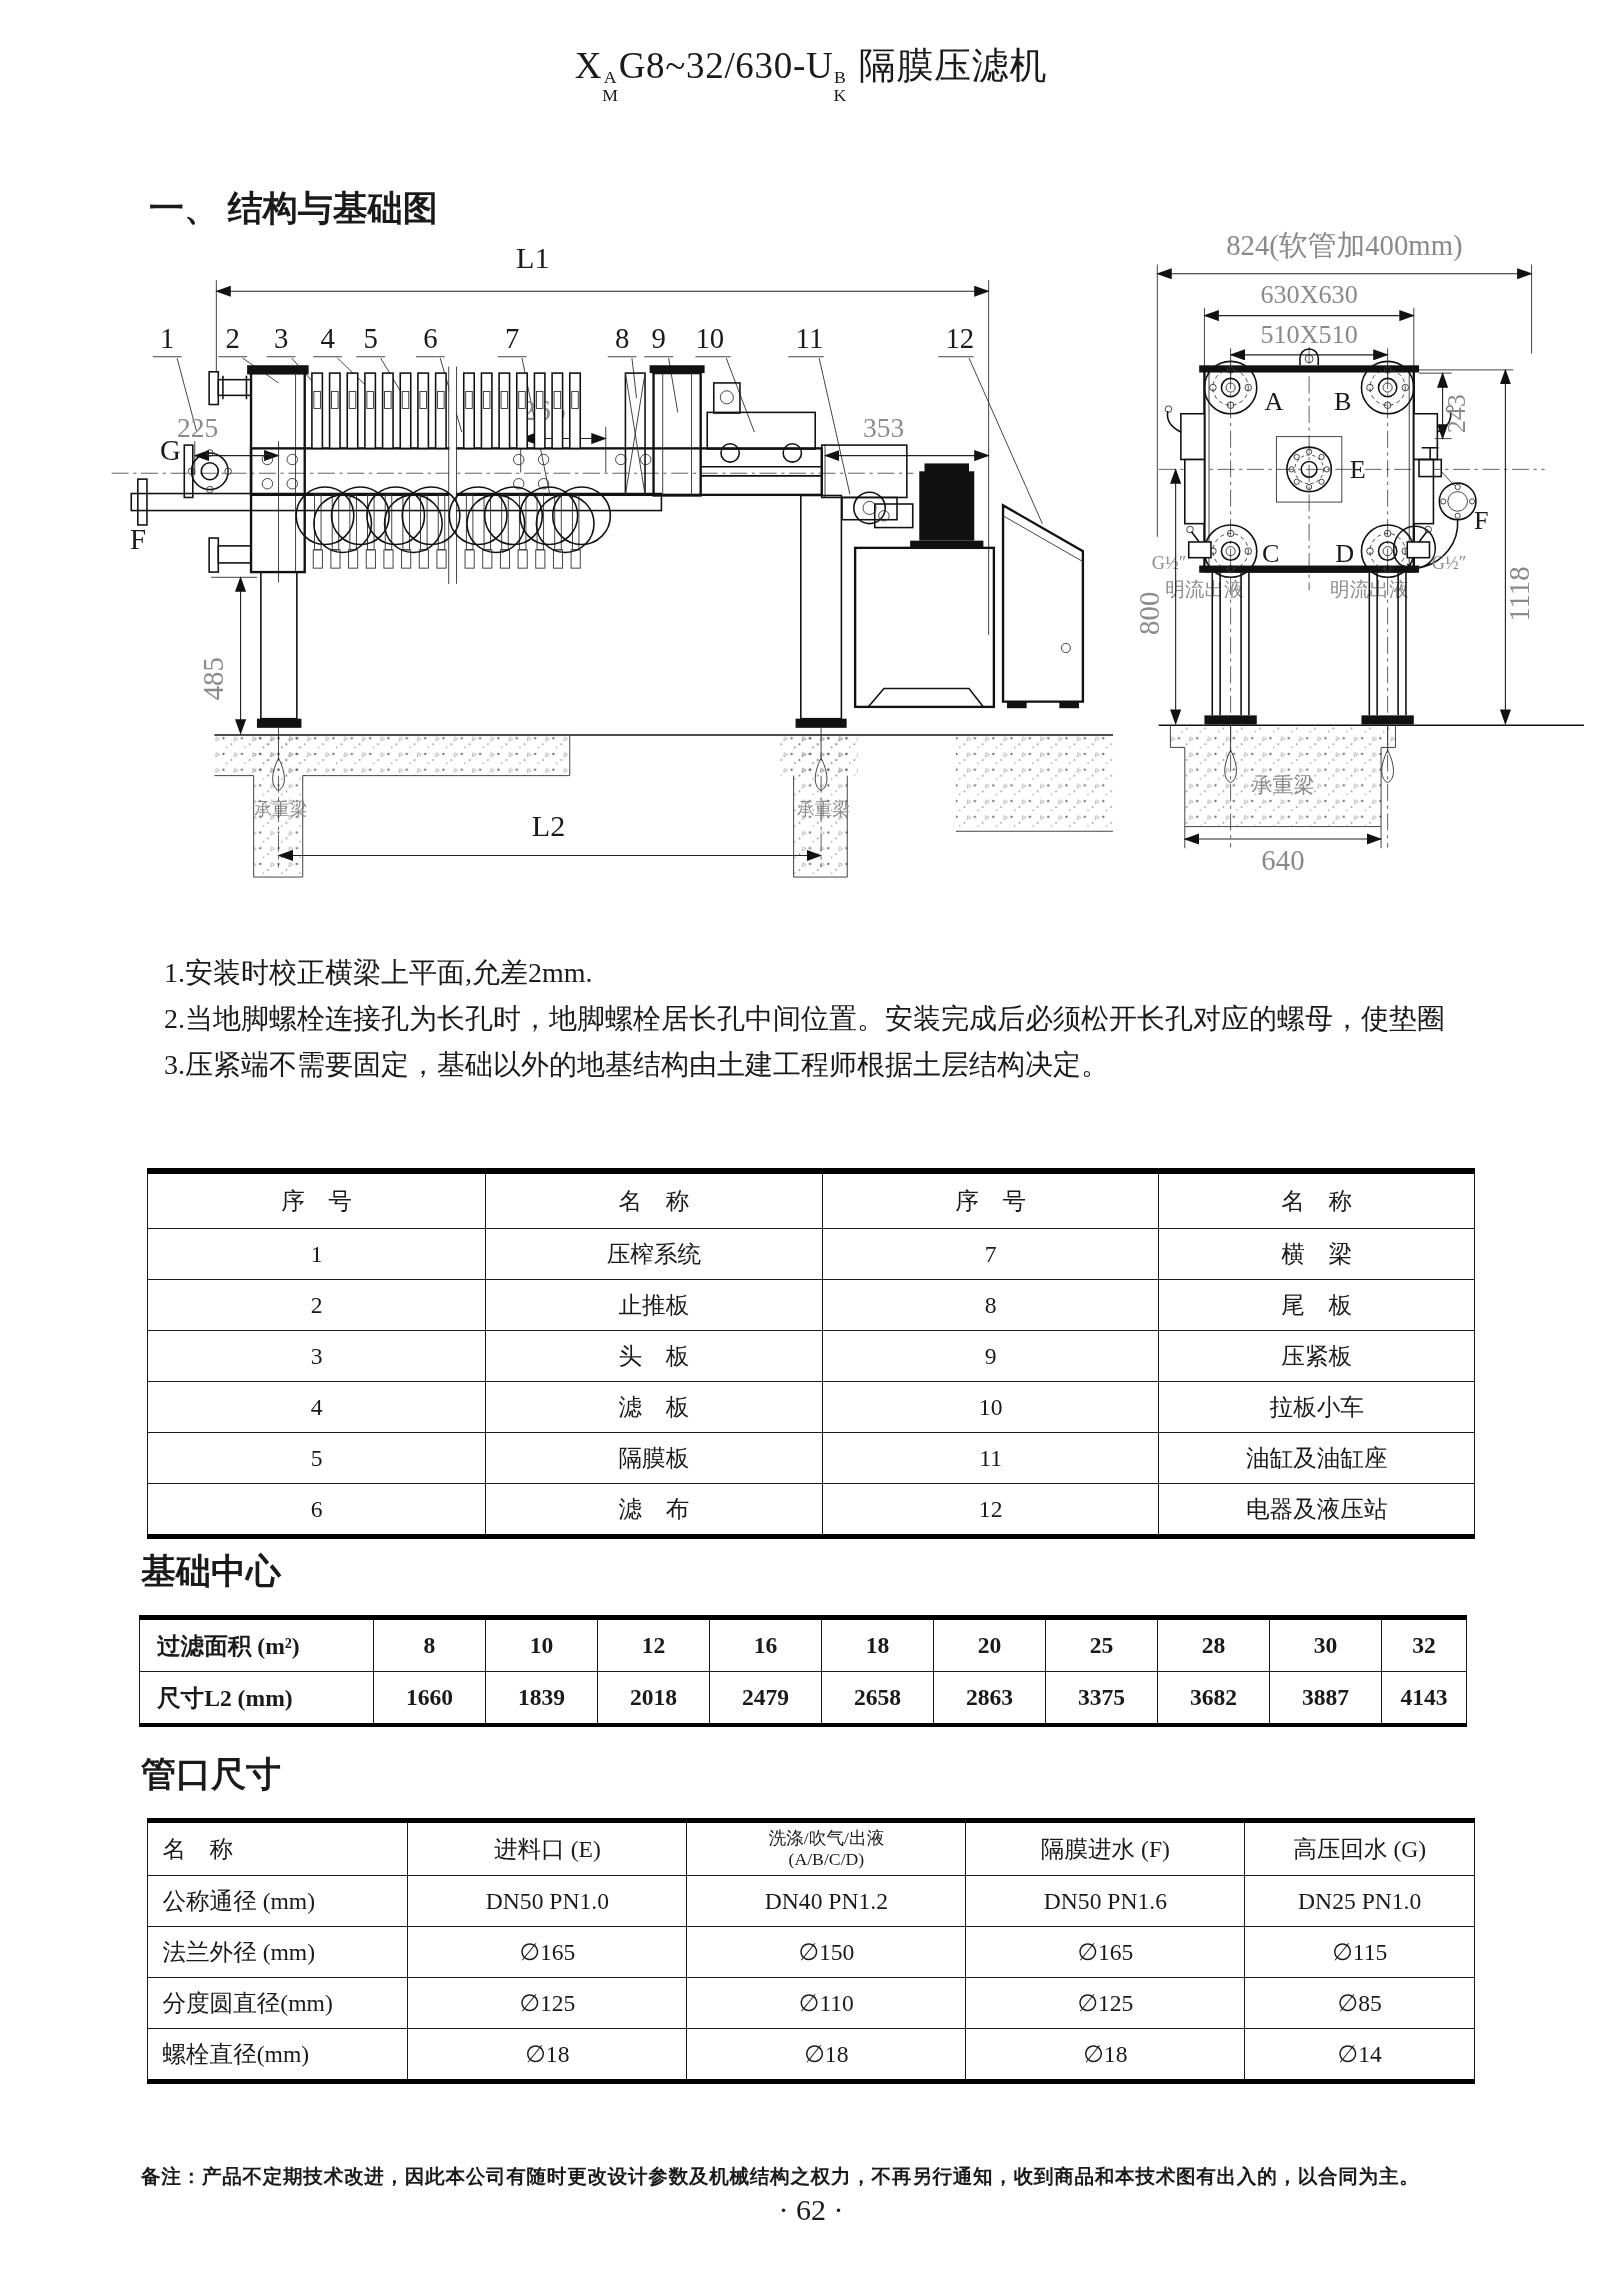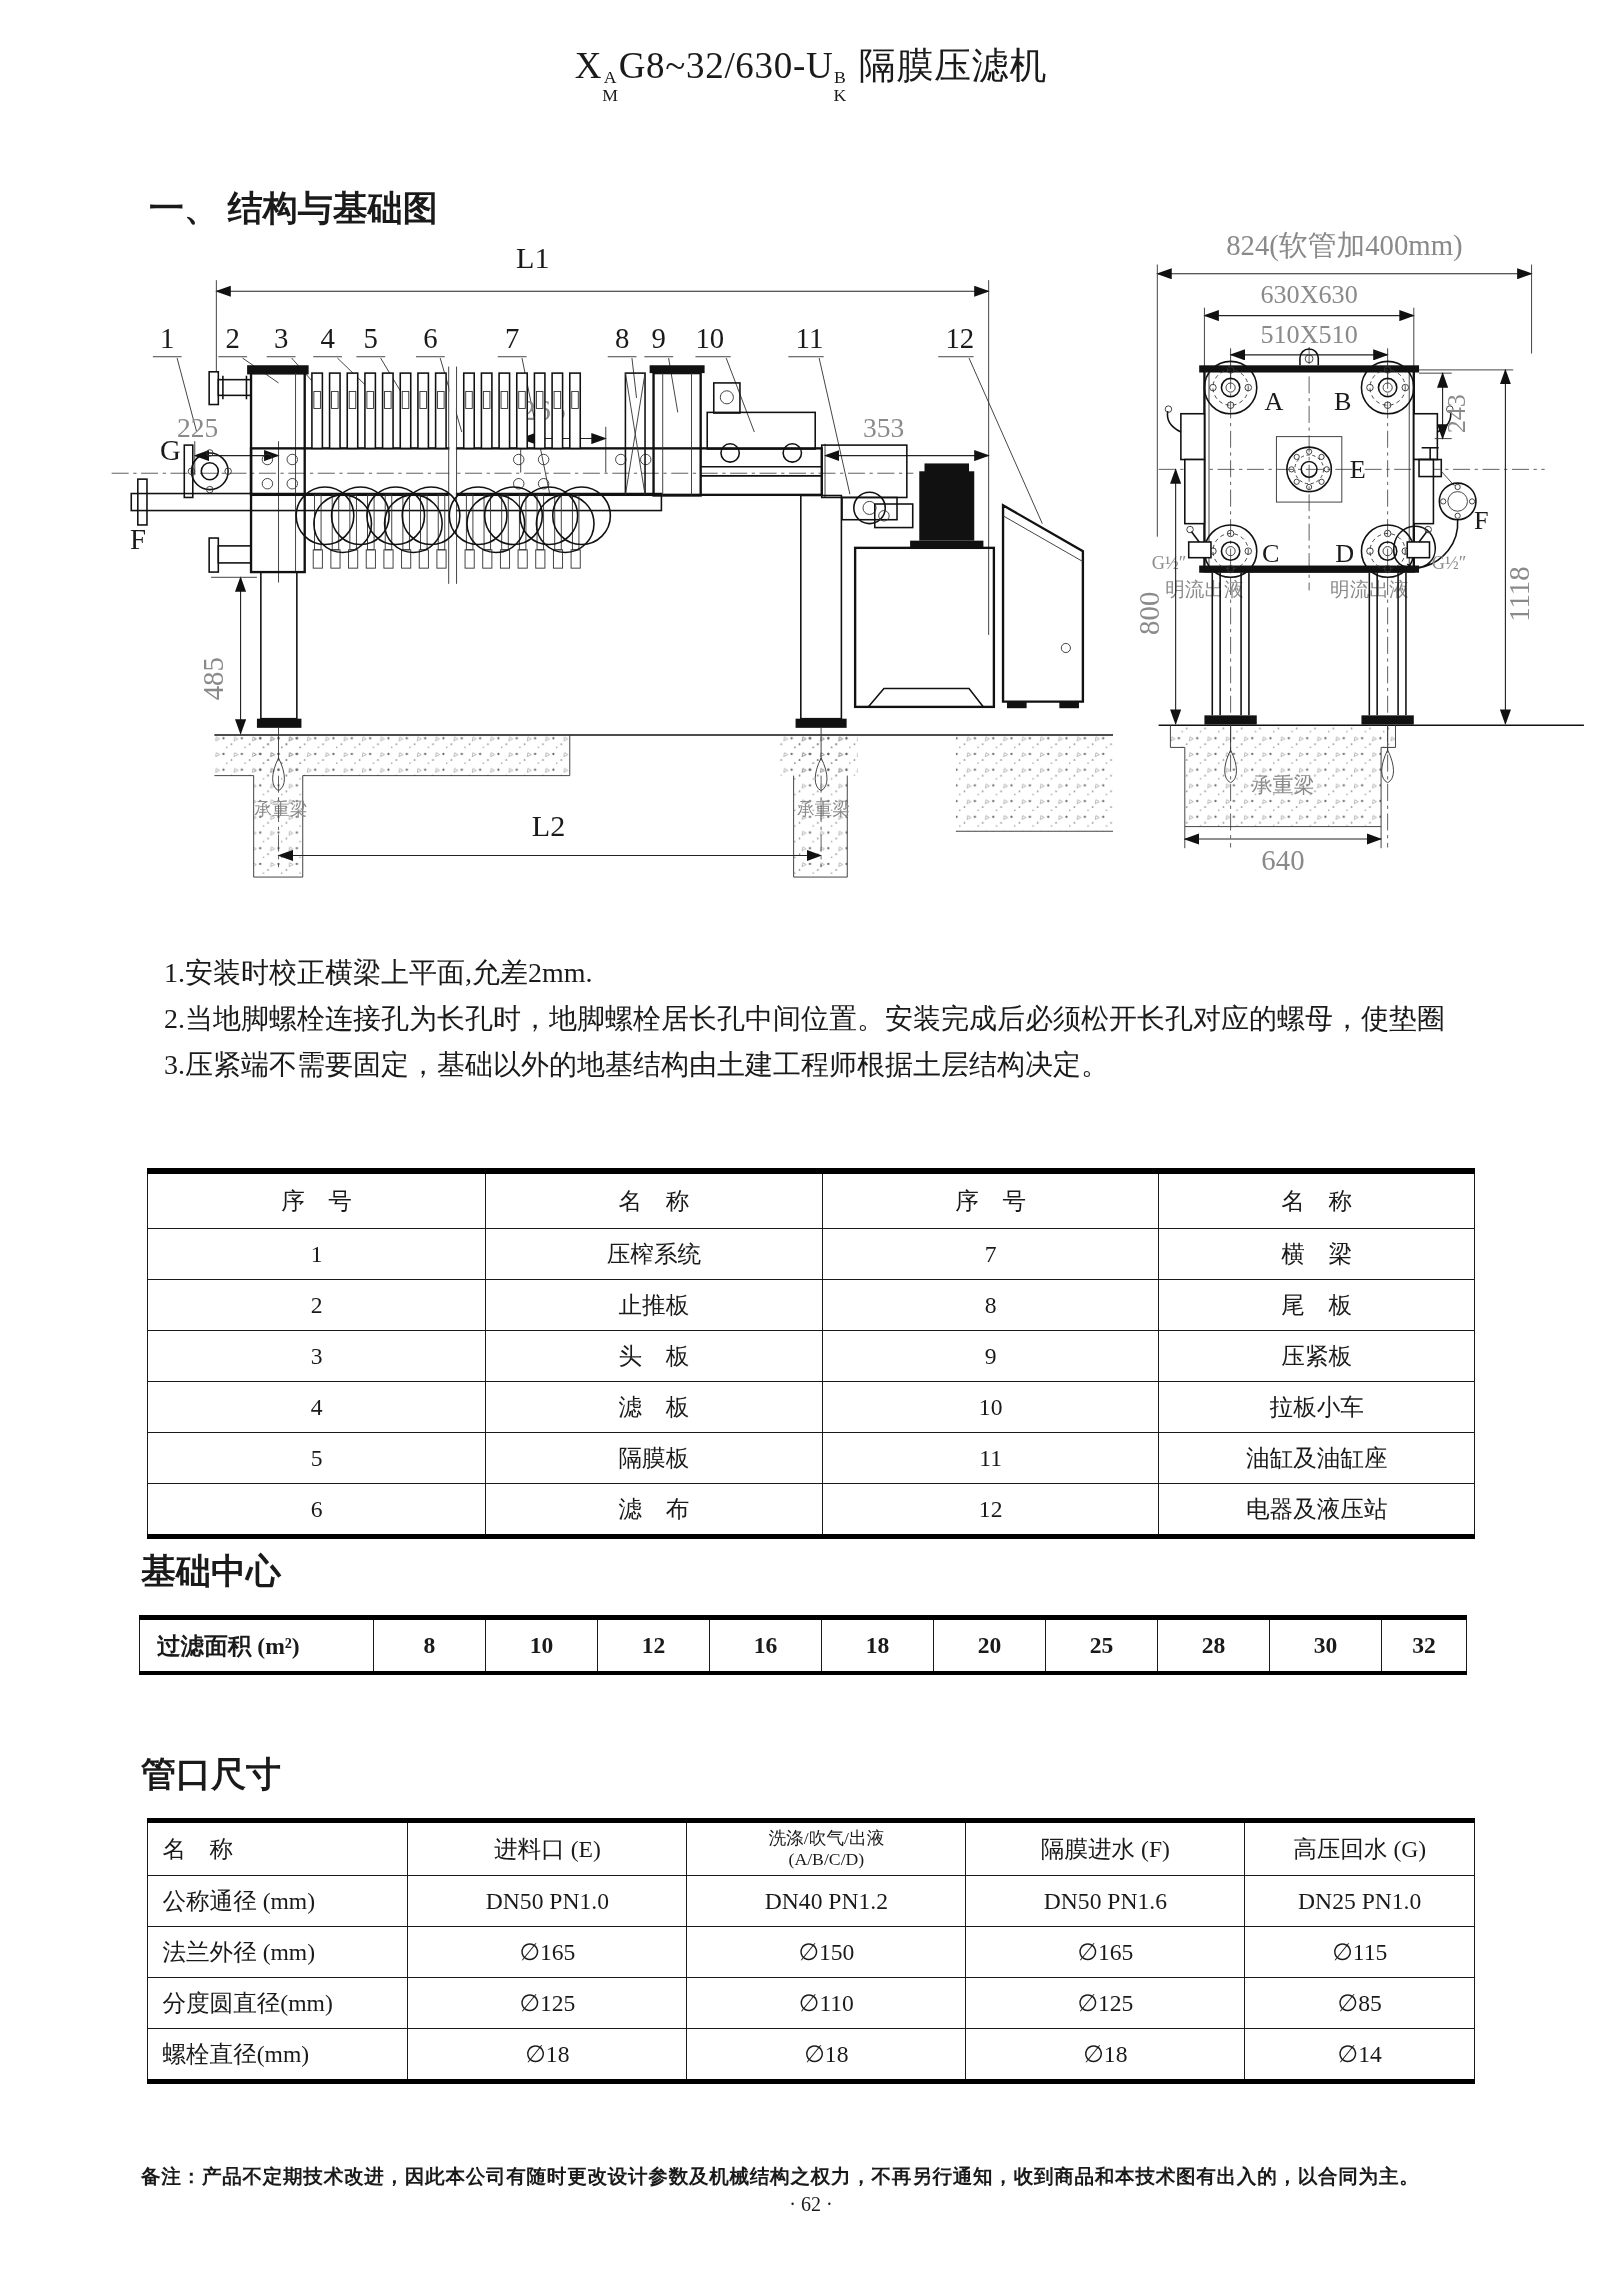--- a/index.html
+++ b/index.html
@@ -24,21 +24,21 @@
   .found-tb td{height:51px;}
   .found-tb td.lbl{text-align:left;padding-left:17px;}
   .pipe-head{top:1751px;left:141px;}
   .pipe-tb{top:1818px;left:147px;}
   .pipe-tb table{width:1328px;border-top:5.9px solid #000;border-bottom:5.2px solid #000;}
   .pipe-tb td{height:50px;}
   .pipe-tb tr.hd td{height:52px;}
   .pipe-tb td.lbl{text-align:left;padding-left:14.4px;}
   .two-line{font-size:17.7px;line-height:21px;}
   .footer-note{top:2163px;left:141px;width:1361px;font-size:19.6px;font-weight:bold;letter-spacing:0.7px;}
-  .page-num{top:2193px;left:0;width:1622px;text-align:center;font-size:20px;}
+  .page-num{top:2193px;left:0;width:1622px;text-align:center;font-size:30px;}
   svg{font-family:"Liberation Serif","DejaVu Serif",serif;}
   svg text{fill:#1a1a1a;}
   .dimtxt{fill:#8a8a8a;}
   .ln{stroke:#111;stroke-width:2.4;fill:none;}
   .lnthick{stroke:#111;stroke-width:3.6;fill:none;}
   .thin{stroke:#333;stroke-width:1.4;fill:none;}
   .dim{stroke:#222;stroke-width:1.7;fill:none;}
   .cl{stroke:#444;stroke-width:1.3;fill:none;stroke-dasharray:26 7 5 7;}
   .blk{fill:#111;stroke:none;}
 </style>
@@ -615,20 +615,33 @@
       <td style="width:111px">10</td>
       <td style="width:111px">12</td>
       <td style="width:111px">16</td>
       <td style="width:111px">18</td>
       <td style="width:111px">20</td>
       <td style="width:111px">25</td>
       <td style="width:111px">28</td>
       <td style="width:111px">30</td>
       <td>32</td>
     </tr>
+    <tr>
+      <td class="lbl">尺寸L2 (mm)</td>
+      <td>1660</td>
+      <td>1839</td>
+      <td>2018</td>
+      <td>2479</td>
+      <td>2658</td>
+      <td>2863</td>
+      <td>3375</td>
+      <td>3682</td>
+      <td>3887</td>
+      <td>4143</td>
+    </tr>
   </tbody>
     </table>
 </div>
 
 <div class="abs h1 pipe-head">管口尺寸</div>
 <div class="abs pipe-tb">
   <table>
     <tbody>
         <tr class="hd">
       <td class="lbl" style="width:245px">名　称</td>

